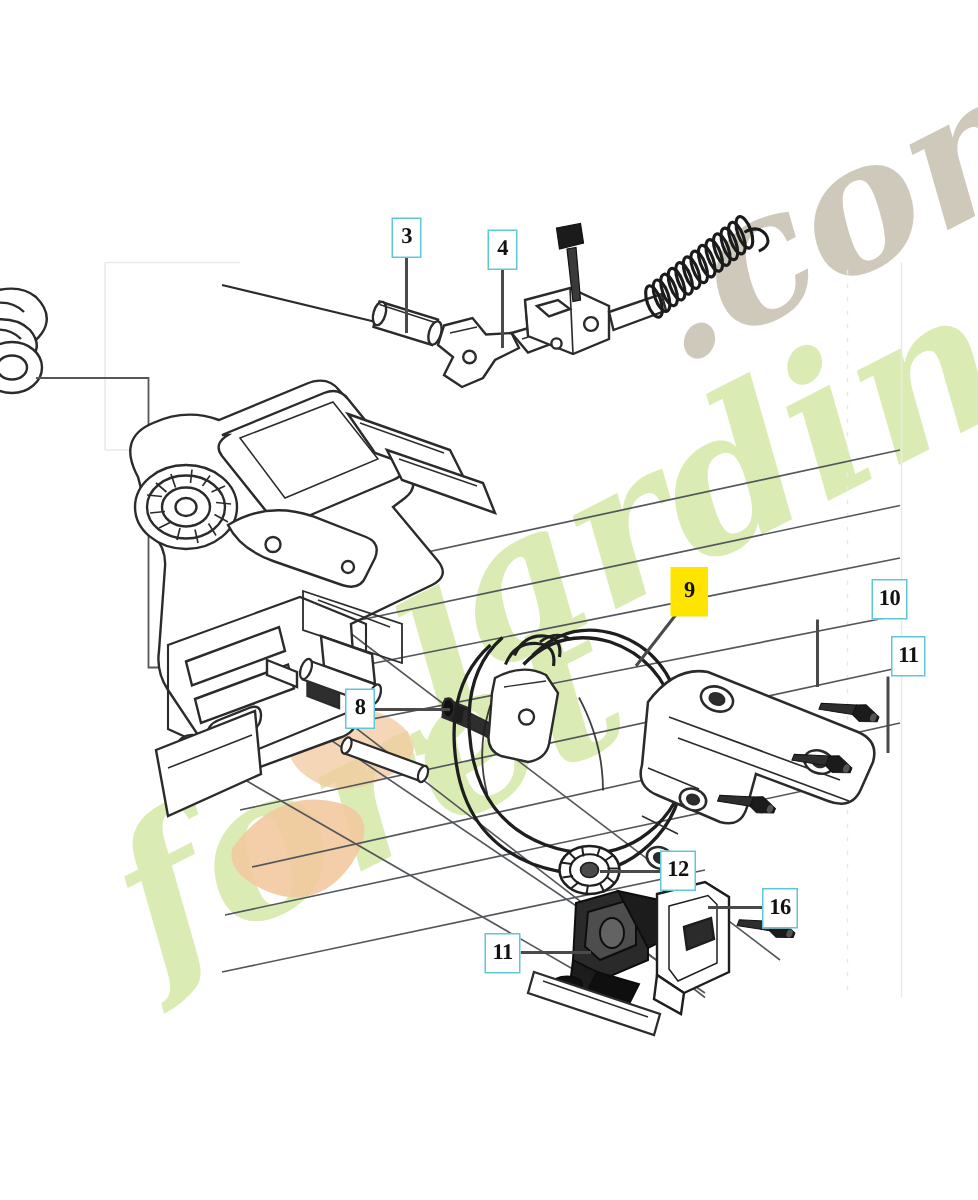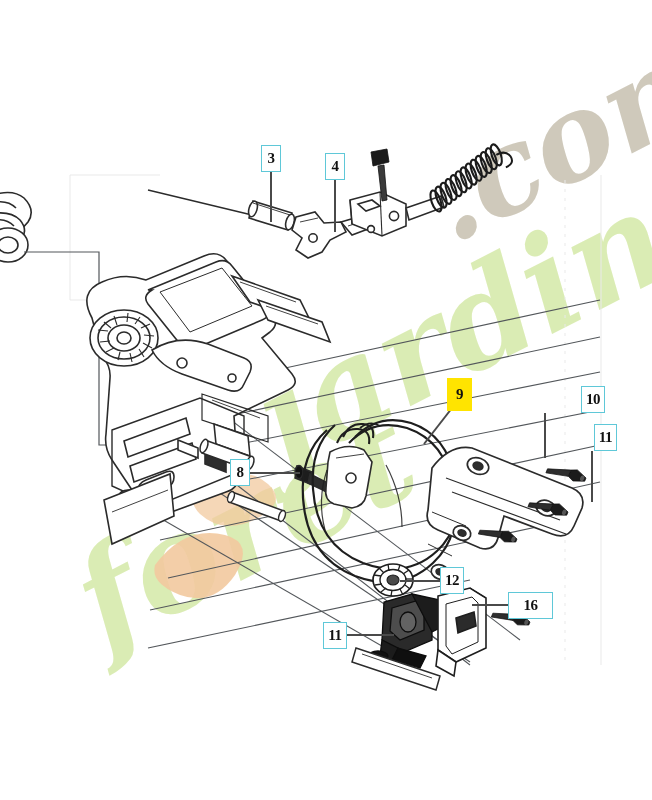--- a/index.html
+++ b/index.html
@@ -361,15 +361,15 @@
   <div class="callout-box highlight" style="left:450px; top:381px; width:19px; height:27px;">9</div>
 
   <div class="callout-box" style="left:533px; top:386px; width:24px; height:27px;margin-left:48px;">10</div>
 
   <div class="callout-box" style="left:580px; top:424px; width:23px; height:27px;margin-left:14px;">11</div>
 
   <div class="callout-box" style="left:440px; top:567px; width:24px; height:27px;">12</div>
 
   <div class="callout-box" style="left:323px; top:622px; width:24px; height:27px;">11</div>
 
-  <div class="callout-box" style="left:508px; top:592px; width:45px; height:27px;">16</div>
+  <div class="callout-box" style="left:508px; top:592px; width:24px; height:27px;">16</div>
 
 </div>
 
 </body></html>

